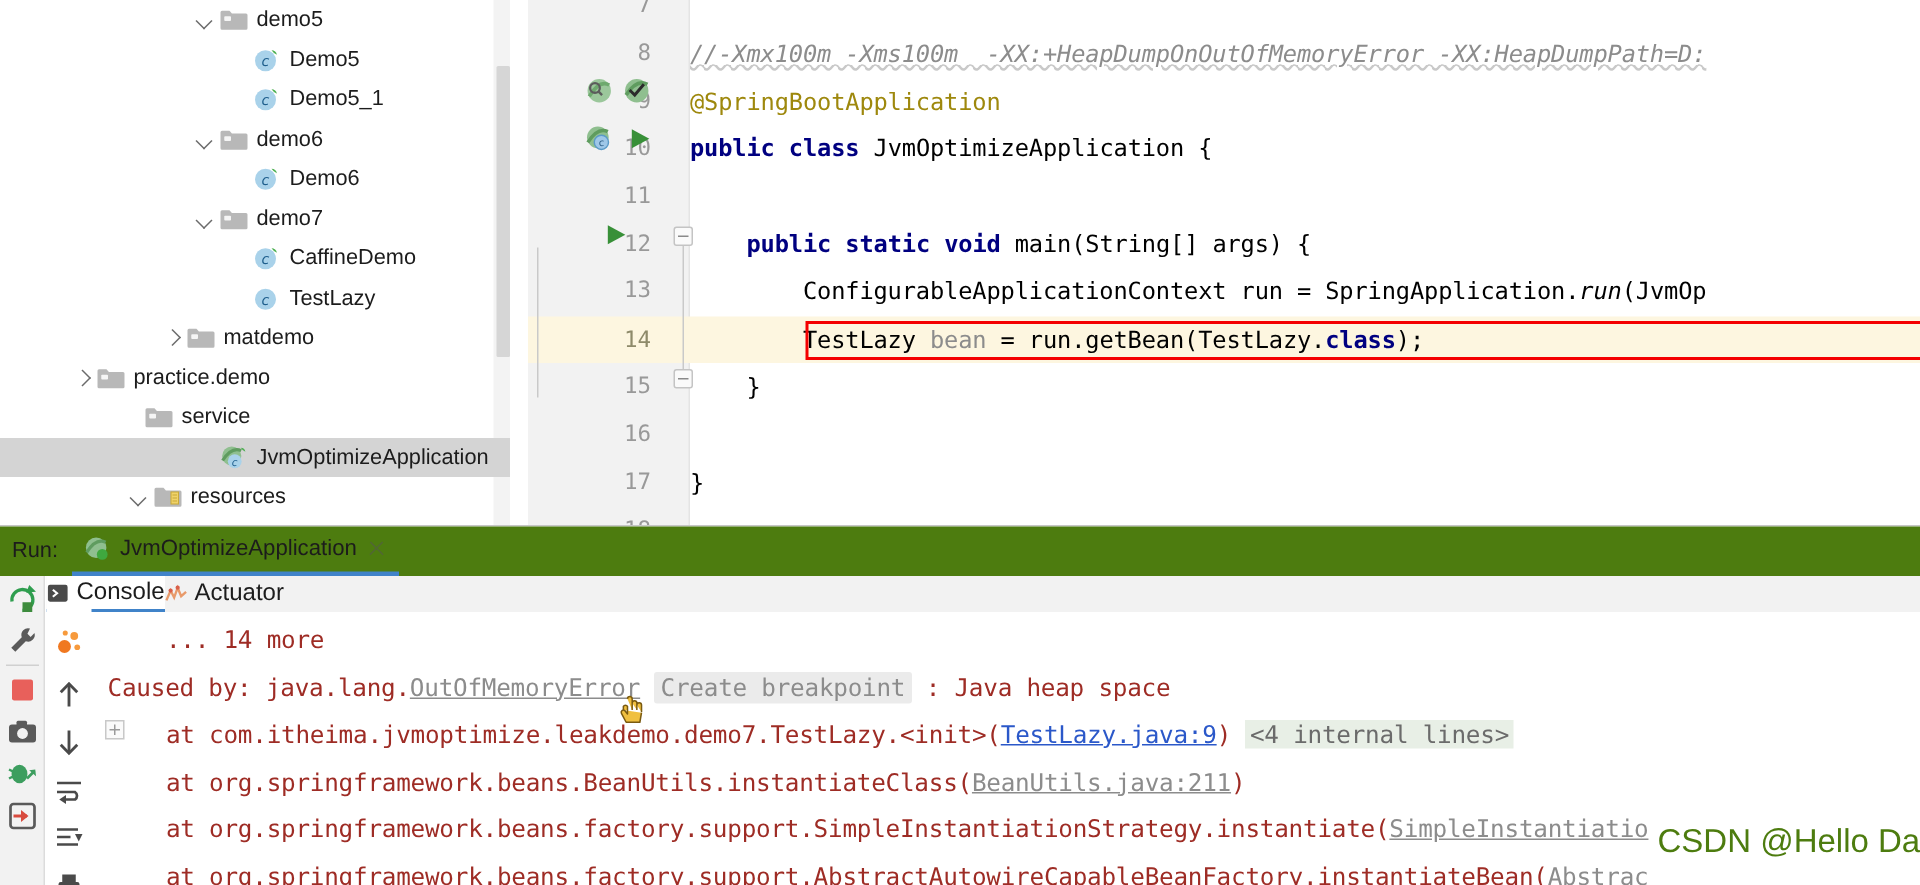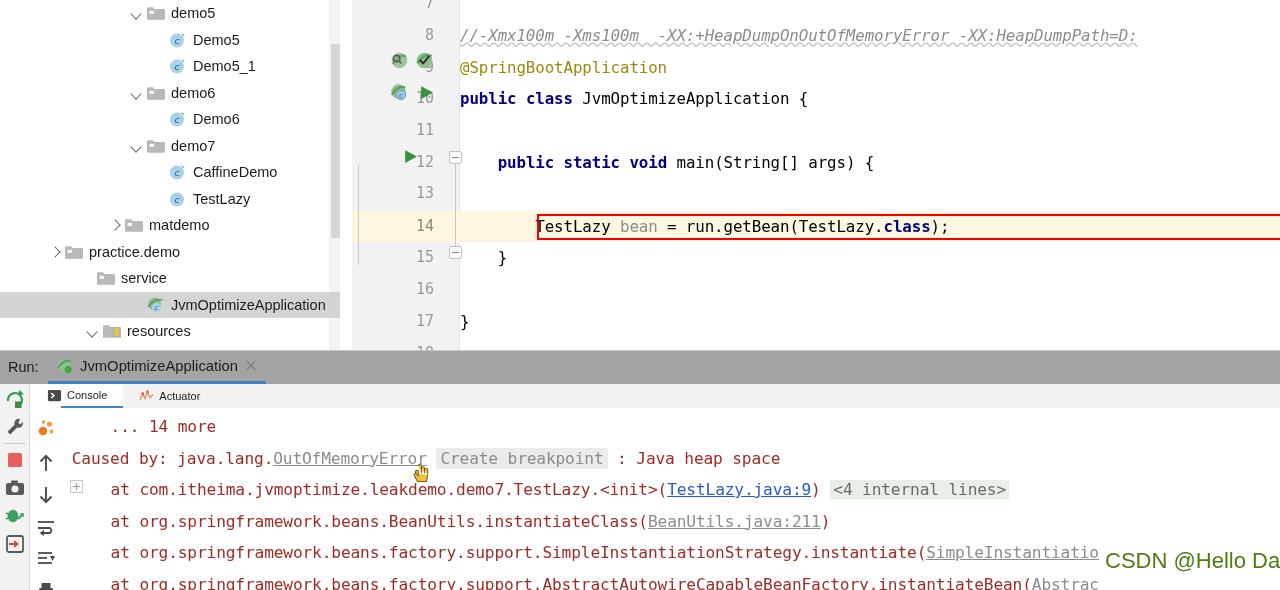--- a/index.html
+++ b/index.html
@@ -122,21 +122,21 @@
   }
 
   
   #run-panel {
     position: absolute; left: 0; top: 350px; width: 1280px; height: 240px;
     background: #ffffff;
     border-top: 1px solid #c6c6c6;
   }
   #run-header {
     position: absolute; left: 0; top: 0; width: 1280px; height: 33px;
-    background: #a3a3a3;
+    background: #4d7c0f;
   }
   #run-label {
     position: absolute; left: 8px; top: 8px;
     font-size: 14.5px; color: #1c1c1c;
   }
   #run-tab {
     position: absolute; left: 48px; top: 0; height: 33px;
     display: flex; align-items: center; gap: 6px;
     padding: 0 8px;
     border-bottom: 3px solid #4083c9;
@@ -168,21 +168,21 @@
     position: absolute; left: 4px; width: 22px; height: 1px; background: #d0d0d0;
   }
 
   #console-tabs {
     position: absolute; left: 31px; top: 33px; width: 1249px; height: 24px;
     background: #f2f2f2;
     display: flex; align-items: center;
   }
   .ctab {
     height: 24px; display: flex; align-items: center; gap: 5px;
-    padding: 0 16px; font-size: 11px; color: #1c1c1c;
+    padding: 0 0; font-size: 16px; color: #1c1c1c;
   }
   .ctab.active { border-bottom: 2.5px solid #4083c9; background: #ffffff; }
 
   #console {
     position: absolute; left: 62px; top: 57px; width: 1218px; height: 183px;
     background: #ffffff;
     overflow: hidden;
   }
   .con-line {
     position: absolute; left: 0;
@@ -383,20 +383,21 @@
           <div class="ed-line" style="top: 115.2px;">
             <div class="ln-no">11</div>
             <div class="ed-code"></div>
           </div>
           <div class="ed-line" style="top: 147px;">
             <div class="ln-no">12</div>
             <div class="ed-code">    <span class="kw">public</span> <span class="kw">static</span> <span class="kw">void</span> main(String[] args) {</div>
           </div>
           <div class="ed-line" style="top: 178px;">
             <div class="ln-no">13</div>
+            <div class="ed-code">        ConfigurableApplicationContext run = SpringApplication.<span class="mthd-it">run</span>(JvmOp</div>
           </div>
           <div class="ed-line hl" style="top: 210.6px;">
             <div class="ln-no cur">14</div>
             <div class="ed-code">        TestLazy <span class="fld">bean</span> = run.getBean(TestLazy.<span class="kw">class</span>);</div>
           </div>
           <div class="ed-line" style="top: 242.4px;">
             <div class="ln-no">15</div>
             <div class="ed-code">    }</div>
           </div>
           <div class="ed-line" style="top: 274.2px;">

